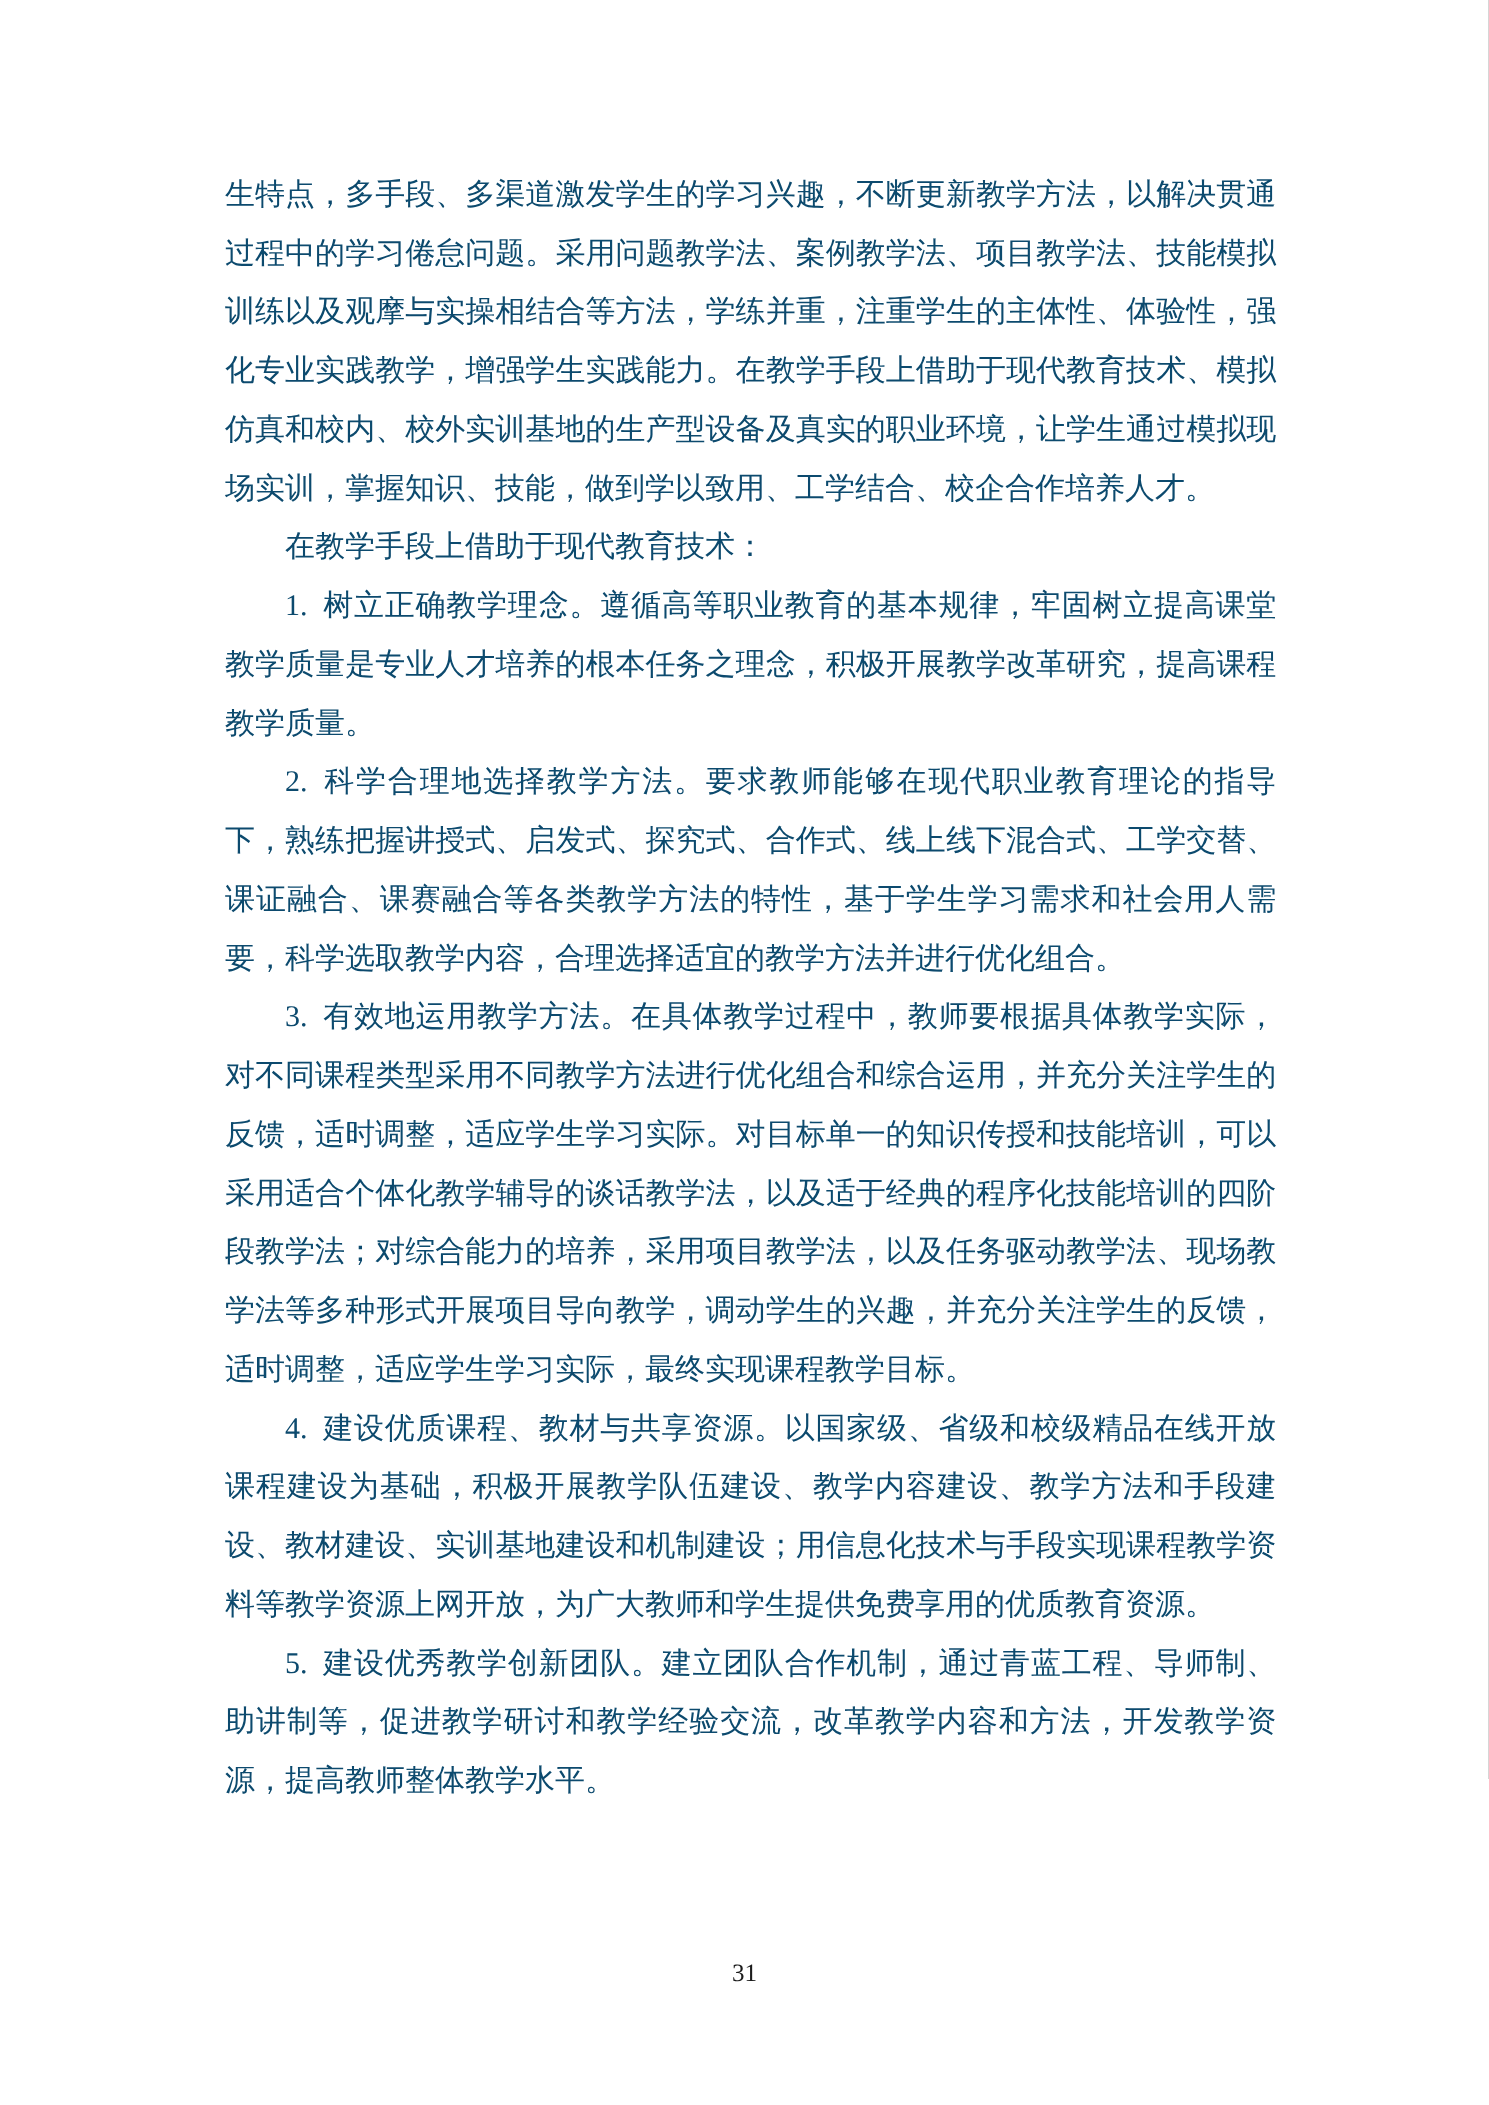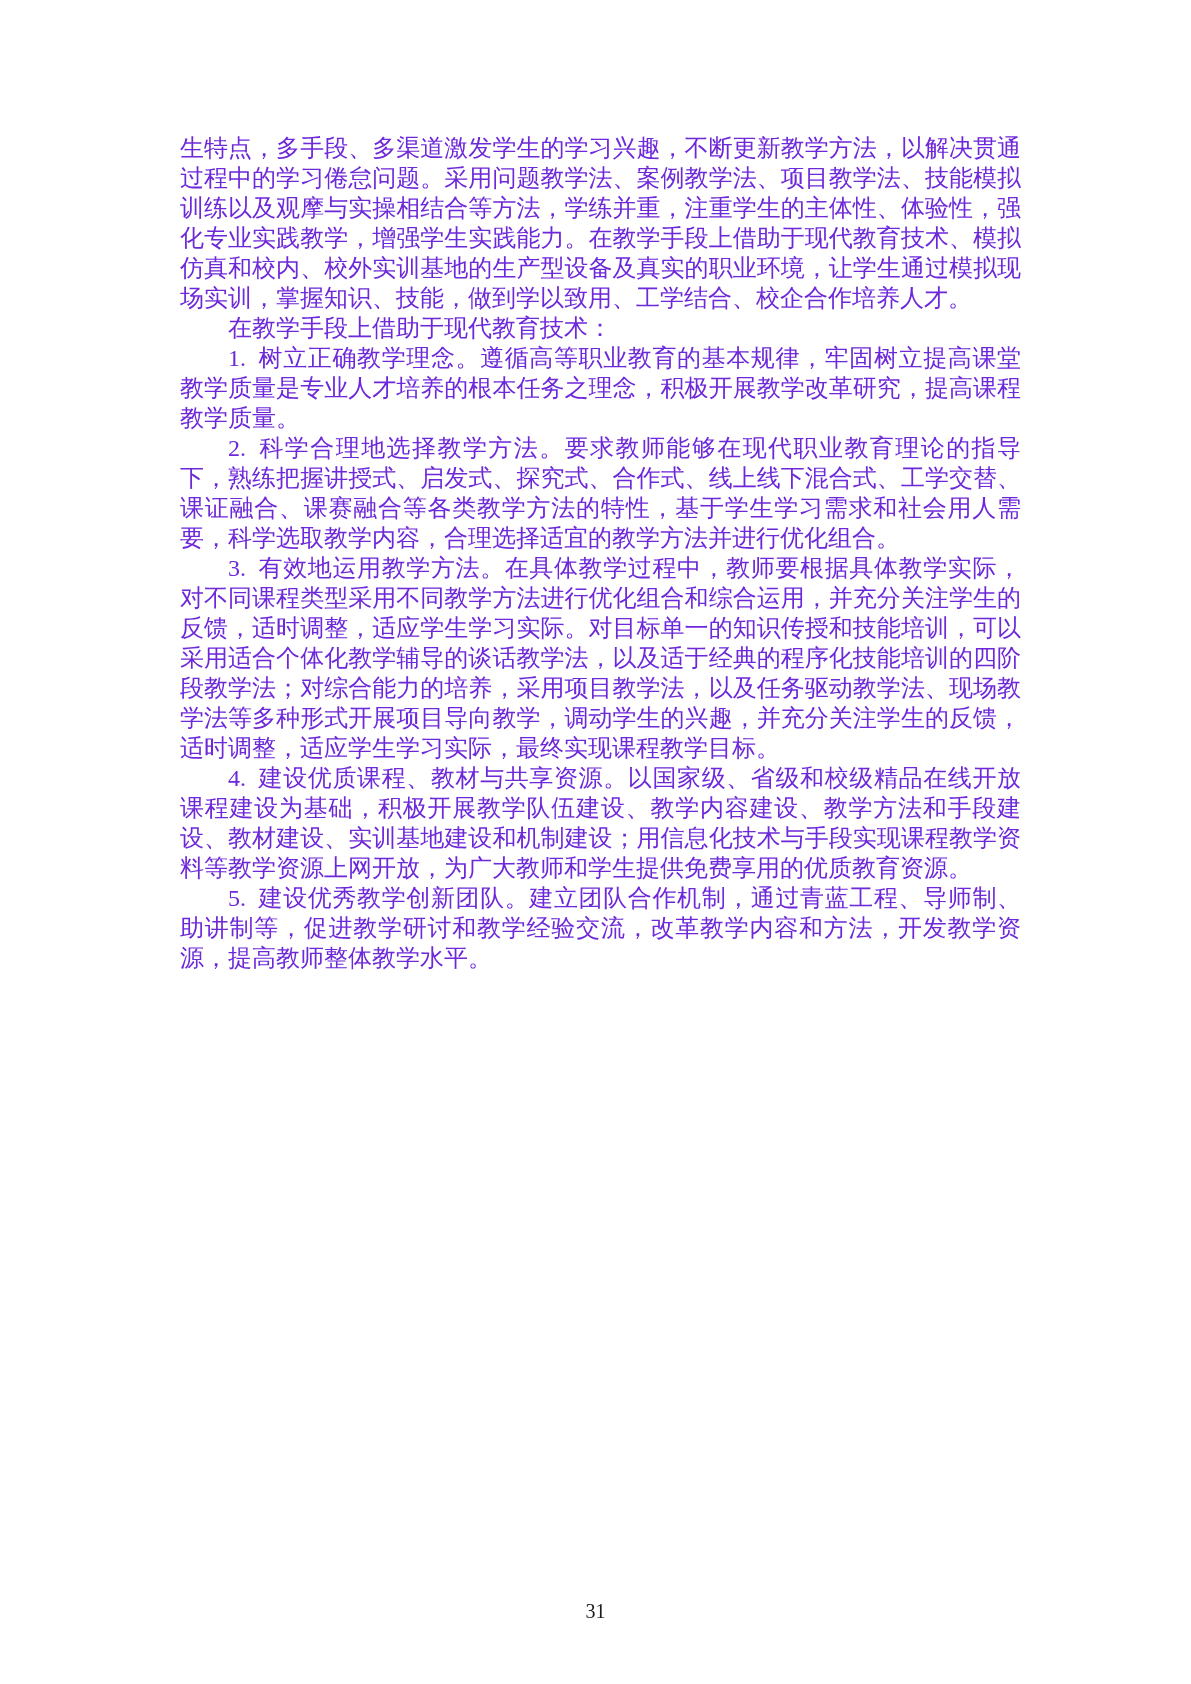--- a/index.html
+++ b/index.html
@@ -15,35 +15,35 @@
     background: #ffffff;
     overflow: hidden;
   }
   .text-block {
     position: absolute;
     left: 180px;
     top: 133px;
     width: 841px;
     font-family: "Liberation Serif", "DejaVu Serif", serif;
     font-size: 24px;
-    line-height: 30px;
-    color: #6d28d9;
+    line-height: 47px;
+    color: #0c4a6e;
     text-align: justify;
   }
   .para {
     margin: 0;
     padding: 0;
   }
   .para.indent {
     text-indent: 2em;
   }
   .page-number {
     position: absolute;
     left: 0;
-    top: 1600px;
+    top: 1568px;
     width: 100%;
     text-align: center;
     font-family: "Liberation Serif", "DejaVu Serif", serif;
     font-size: 20px;
     color: #1c1c1c;
   }
 </style>
 </head>
 <body>
 

